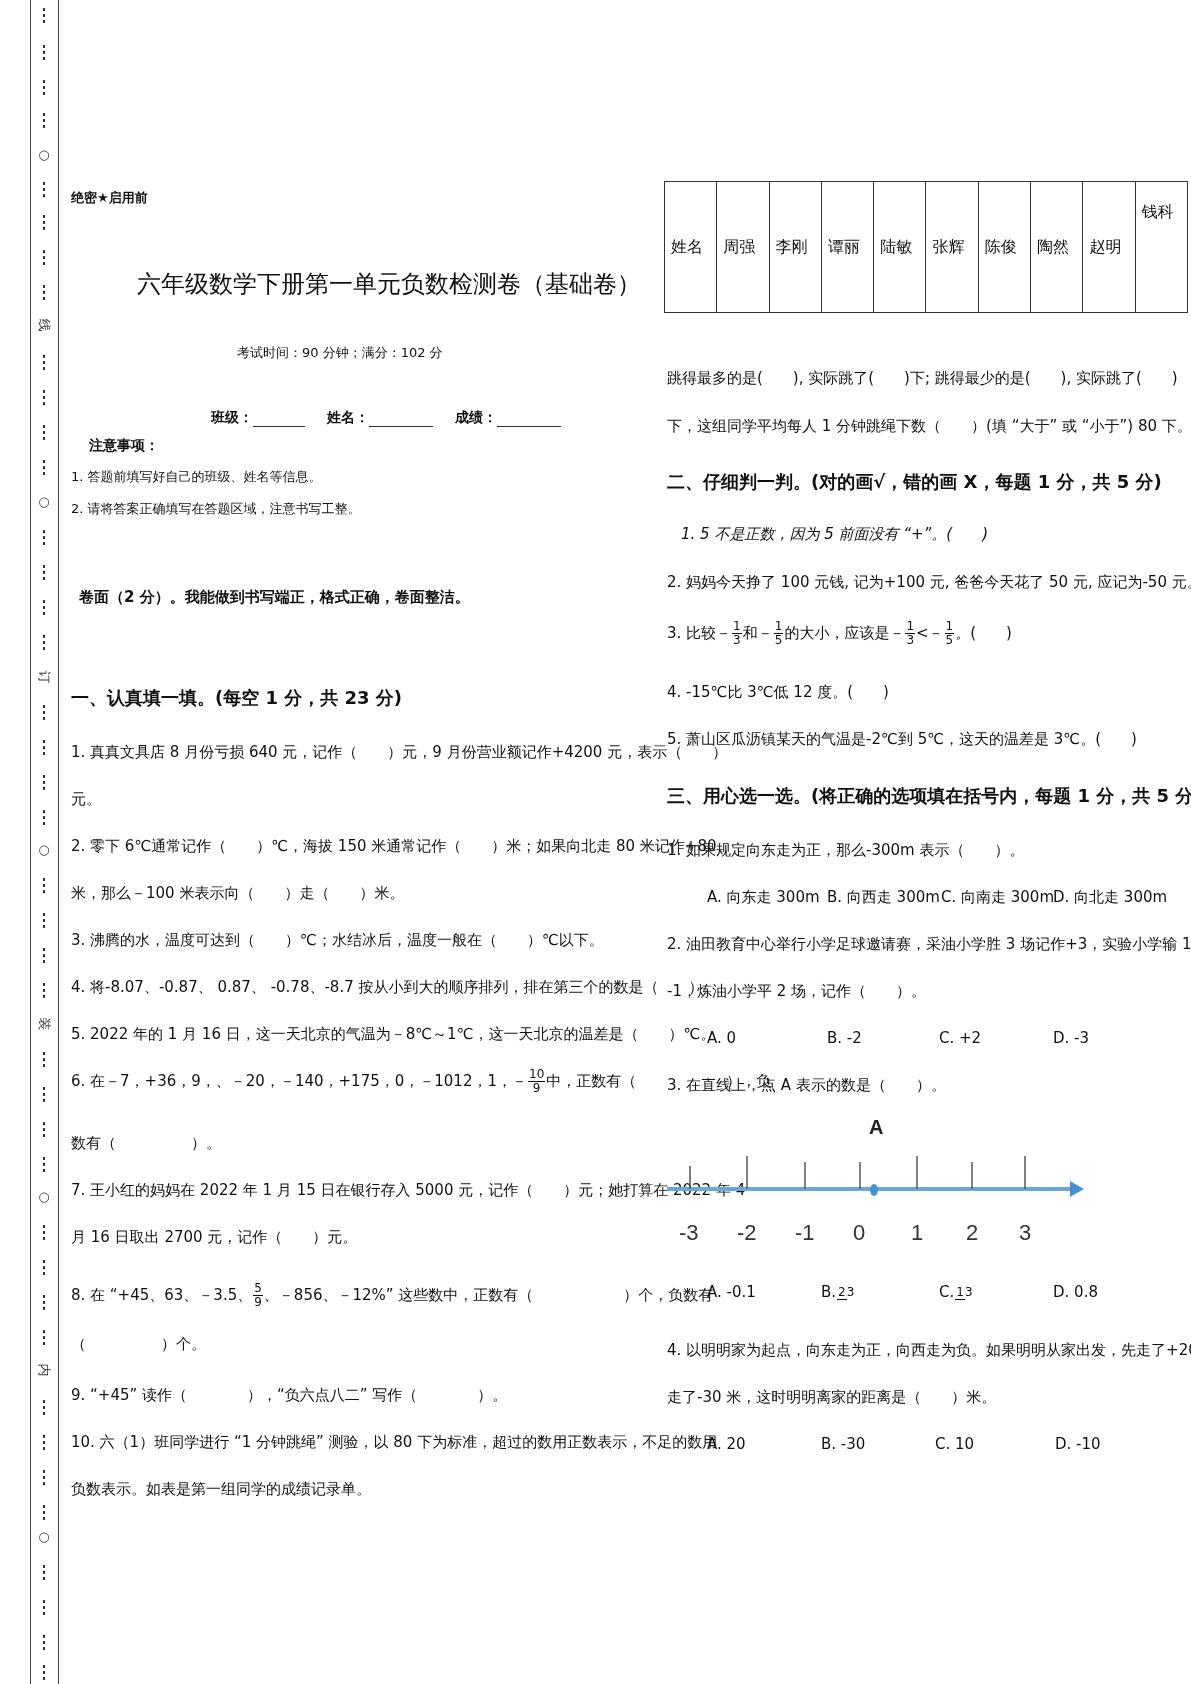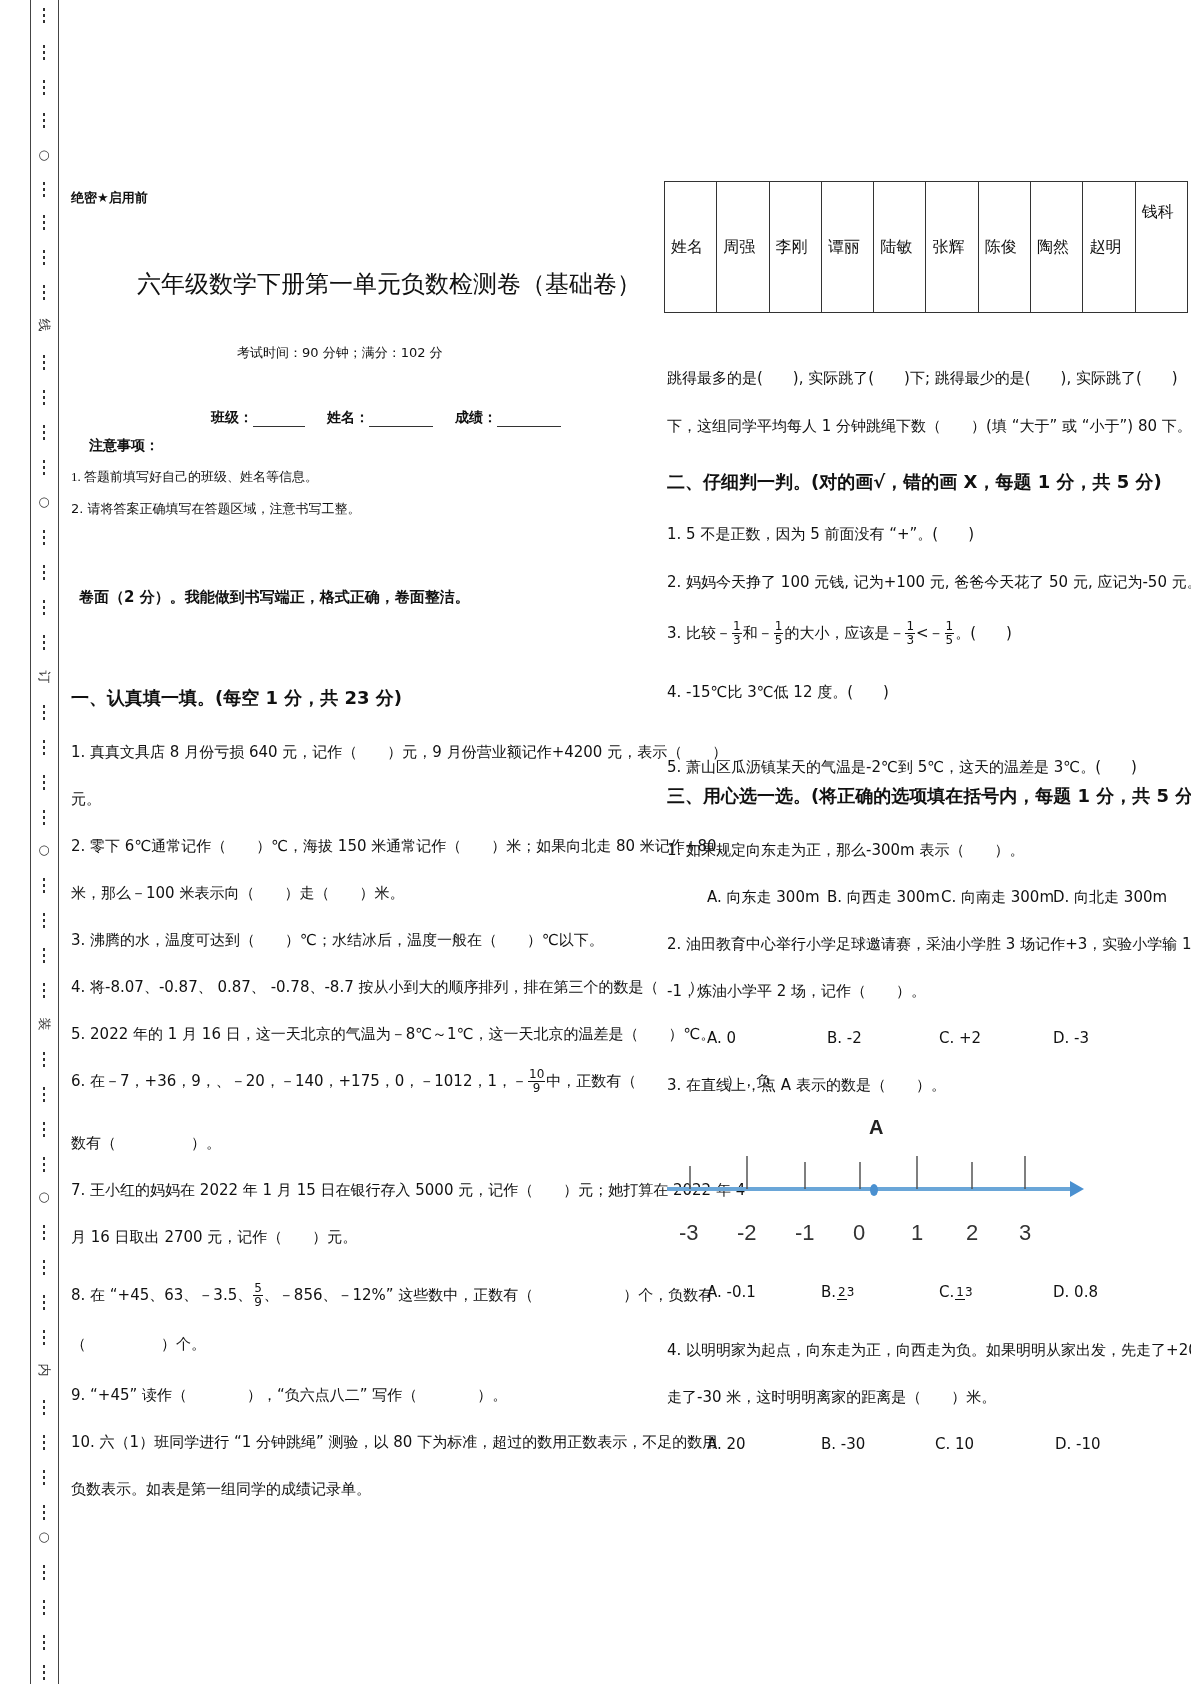--- a/index.html
+++ b/index.html
@@ -259,21 +259,21 @@
 <div class="left">
   <div class="abs secret">绝密★启用前</div>
   <div class="abs title">六年级数学下册第一单元负数检测卷（基础卷）</div>
   <div class="abs meta">考试时间：90 分钟；满分：102 分</div>
   <div class="abs fields">
     <span><span>班级：</span><span class="blank" style="width:52px;"></span></span>
     <span><span>姓名：</span><span class="blank" style="width:64px;"></span></span>
     <span><span>成绩：</span><span class="blank" style="width:64px;"></span></span>
   </div>
   <div class="abs notice-title">注意事项：</div>
-  <div class="abs notice" style="top:468px;font-family:Liberation Serif, serif;">1. 答题前填写好自己的班级、姓名等信息。</div>
+  <div class="abs notice" style="top:468px;">1. 答题前填写好自己的班级、姓名等信息。</div>
   <div class="abs notice" style="top:500px;">2. 请将答案正确填写在答题区域，注意书写工整。</div>
   <div class="abs neat">卷面（2 分）。我能做到书写端正，格式正确，卷面整洁。</div>
 
   <div class="abs section" style="left:0; top:686px;">一、认真填一填。(每空 1 分，共 23 分)</div>
 
   <div class="abs q" style="left:0; top:742px;">1. 真真文具店 8 月份亏损 640 元，记作（　　）元，9 月份营业额记作+4200 元，表示（　　）</div>
   <div class="abs q" style="left:0; top:789px;">元。</div>
   <div class="abs q" style="left:0; top:836px;">2. 零下 6℃通常记作（　　）℃，海拔 150 米通常记作（　　）米；如果向北走 80 米记作+80</div>
   <div class="abs q" style="left:0; top:883px;">米，那么－100 米表示向（　　）走（　　）米。</div>
   <div class="abs q" style="left:0; top:930px;">3. 沸腾的水，温度可达到（　　）℃；水结冰后，温度一般在（　　）℃以下。</div>
@@ -315,39 +315,39 @@
     <td class="raised">钱科</td>
   </tr>
 </tbody>
   </table>
 
 <div class="right">
   <div class="abs q" style="left:3px; top:368px;">跳得最多的是(　　), 实际跳了(　　)下; 跳得最少的是(　　), 实际跳了(　　)</div>
   <div class="abs q" style="left:3px; top:416px;">下，这组同学平均每人 1 分钟跳绳下数（　　）(填 “大于” 或 “小于”) 80 下。</div>
 
   <div class="abs section" style="left:3px; top:470px;">二、仔细判一判。(对的画√，错的画 X，每题 1 分，共 5 分)</div>
-  <div class="abs q" style="left:3px; top:524px;">1.  5 不是正数，因为 5 前面没有 “+”。(　　)</div>
+  <div class="abs q" style="left:17px; top:524px;font-style:italic;">1.  5 不是正数，因为 5 前面没有 “+”。(　　)</div>
   <div class="abs q" style="left:3px; top:572px;">2.  妈妈今天挣了 100 元钱, 记为+100 元, 爸爸今天花了 50 元, 应记为-50 元。(　　)</div>
   <div class="abs q" style="left:3px; top:620px;">
     <span>3.  比较－</span><span class="frac">
         <span class="num">1</span>
         <span>3</span>
       </span><span>和－</span><span class="frac">
         <span class="num">1</span>
         <span>5</span>
       </span><span>的大小，应该是－</span><span class="frac">
         <span class="num">1</span>
         <span>3</span>
       </span><span>&lt;－</span><span class="frac">
         <span class="num">1</span>
         <span>5</span>
       </span><span>。(　　)</span>
   </div>
   <div class="abs q" style="left:3px; top:682px;">4.  -15℃比 3℃低 12 度。(　　)</div>
-  <div class="abs q" style="left:3px; top:729px;margin-top:28px;">5.  萧山区瓜沥镇某天的气温是-2℃到 5℃，这天的温差是 3℃。(　　)</div>
+  <div class="abs q" style="left:3px; top:729px;">5.  萧山区瓜沥镇某天的气温是-2℃到 5℃，这天的温差是 3℃。(　　)</div>
 
   <div class="abs section" style="left:3px; top:784px;">三、用心选一选。(将正确的选项填在括号内，每题 1 分，共 5 分)</div>
   <div class="abs q" style="left:3px; top:840px;">1. 如果规定向东走为正，那么-300m 表示（　　）。</div>
   <div class="abs q options" style="left:3px; top:887px;">
     <span style="width:120px;">A. 向东走 300m</span>
     <span style="width:114px;">B. 向西走 300m</span>
     <span style="width:112px;">C. 向南走 300m</span>
     <span>D. 向北走 300m</span>
   </div>
   <div class="abs q" style="left:3px; top:934px;">2. 油田教育中心举行小学足球邀请赛，采油小学胜 3 场记作+3，实验小学输 1 场记作</div>

